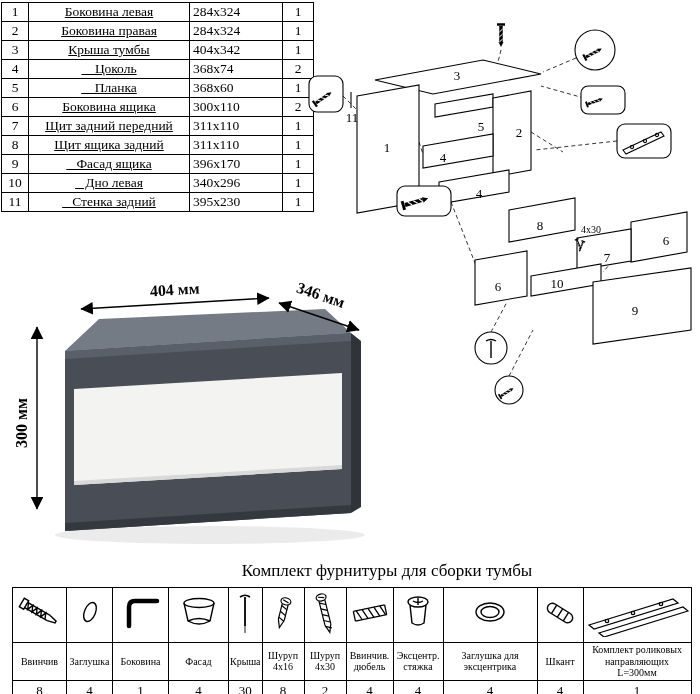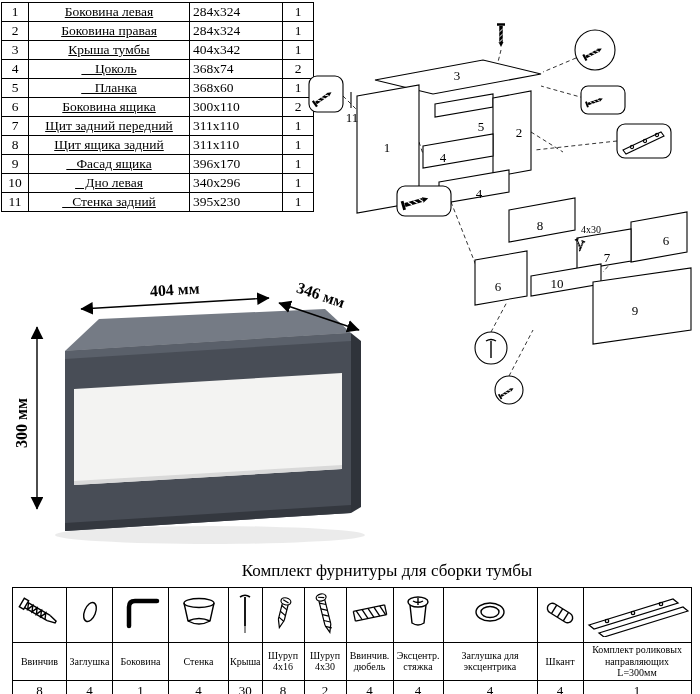--- a/index.html
+++ b/index.html
@@ -344,21 +344,21 @@
             <circle cx="48" cy="24" r="1.7" fill="none"></circle>
             <circle cx="76" cy="15" r="1.7" fill="none"></circle>
           </g>
         </svg>
       </td>
     </tr>
     <tr class="hw-names">
       <td>Ввинчив</td>
       <td>Заглушка</td>
       <td>Боковина</td>
-      <td>Стенка</td>
+      <td>Фасад</td>
       <td>Крыша</td>
       <td>Шуруп
 4х16</td>
       <td>Шуруп
 4х30</td>
       <td>Ввинчив.
 дюбель</td>
       <td>Эксцентр.
 стяжка</td>
       <td>Заглушка для

